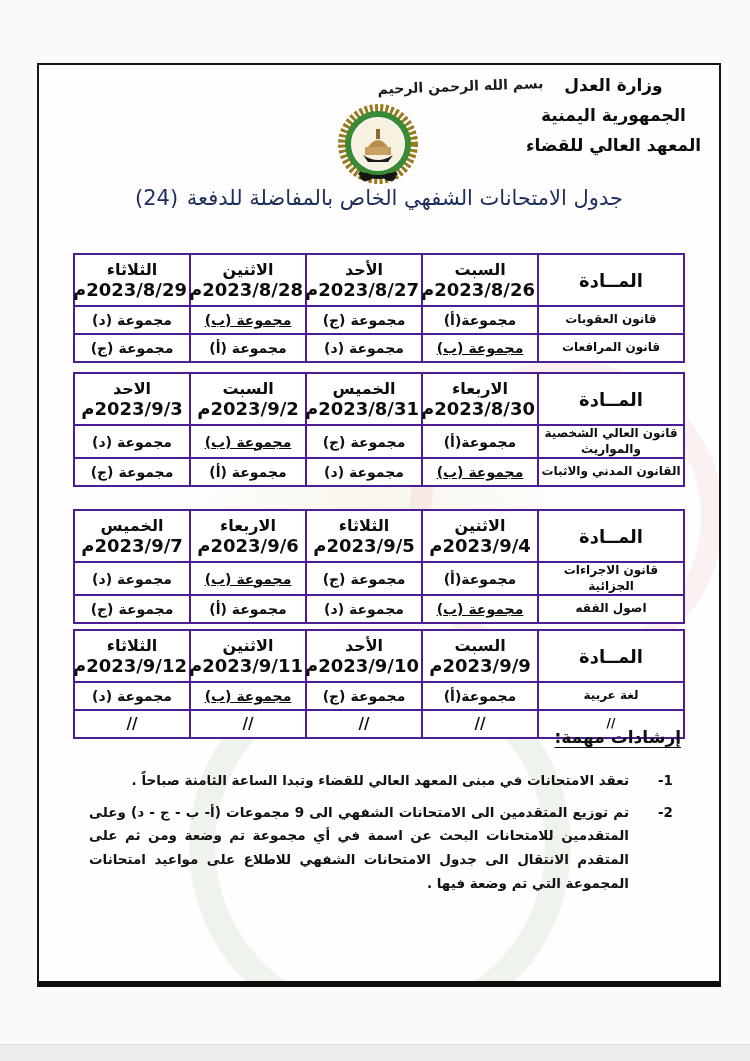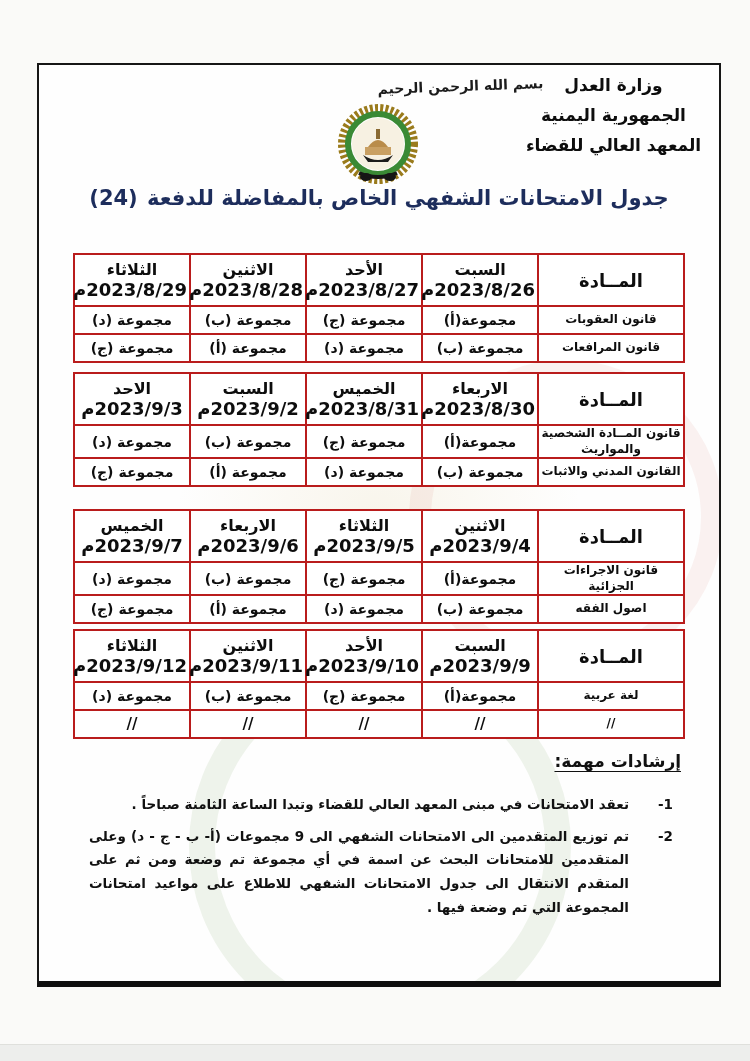--- a/index.html
+++ b/index.html
@@ -24,41 +24,41 @@
 
   .frame > .content{position:absolute;inset:0;z-index:1;}
 
   .gov-header{position:absolute;top:6px;right:8px;width:195px;text-align:center;
     font-weight:bold;font-size:17px;line-height:1.75;color:#0d0d0d;}
   .bismillah{position:absolute;top:13px;left:334px;width:175px;text-align:center;
     font-size:14px;font-weight:bold;color:#1c1c1c;transform:rotate(-2deg);}
   .emblem{position:absolute;top:38px;left:296px;width:86px;height:86px;}
 
   .doc-title{position:absolute;top:121px;left:0;width:100%;text-align:center;
-    font-size:21px;font-weight:bold;color:#1d2d5c;letter-spacing:-0.3px;}
+    font-size:21px;font-weight:normal;color:#1d2d5c;letter-spacing:-0.3px;}
   .doc-title .batch{color:#1d2d5c;padding-right:2px;}
 
   table.sched{position:absolute;right:34px;width:610px;border-collapse:collapse;
     direction:rtl;table-layout:fixed;background:transparent;}
   .t1{top:188px}.t2{top:307px}.t3{top:444px}.t4{top:564px}
-  table.sched td{border:2px solid #b91c1c;padding:0 2px;text-align:center;
+  table.sched td{border:2px solid #4c1d95;padding:0 2px;text-align:center;
     vertical-align:middle;background:#fff;color:#0d0d0d;}
   td.subj-h{font-size:18px;font-weight:bold;height:50px;}
   td.day-h{height:50px;}
   .day-h .dname{font-size:16px;font-weight:bold;line-height:1.2;padding-top:1px;}
   .day-h .ddate{font-size:18px;font-weight:bold;line-height:1.2;}
   td.subj{font-size:12px;font-weight:bold;text-align:right;padding:2px 6px;height:26px;line-height:1.3;}
   td.grp{font-size:14px;font-weight:bold;height:26px;}
   td[data-group="a"]{background:#d8bf92;}
-  td[data-group="b"]{background:#f4c9c3;}
+  td[data-group="b"]{background:#f4c9c3;text-decoration:underline;}
   td[data-group="c"]{background:#b4d8ec;border-radius:6px;}
   td[data-group="d"]{background:#a2c94e;}
   td[data-group="none"]{background:#fff;font-size:15px;}
 
-  .notes{position:absolute;top:686px;right:38px;left:44px;direction:rtl;}
+  .notes{position:absolute;top:662px;right:38px;left:44px;direction:rtl;}
   .notes-heading{font-weight:bold;font-size:17px;margin-bottom:22px;
     text-decoration:underline;text-underline-offset:4px;}
   .note{display:flex;gap:16px;margin-bottom:8px;font-weight:bold;
     font-size:13.5px;line-height:1.75;}
   .note-marker{min-width:28px;flex:0 0 auto;padding-right:8px;}
   .note-text{flex:1;text-align:justify;padding-left:6px;}
 </style>
 </head>
 <body>
 
@@ -163,21 +163,21 @@
         <td class="day-h">
               <div class="dname">السبت</div>
               <div class="ddate">2023/9/2م</div>
             </td>
         <td class="day-h">
               <div class="dname">الاحد</div>
               <div class="ddate">2023/9/3م</div>
             </td>
       </tr>
       <tr>
-        <td class="subj">قانون المــادة الشخصية والمواريث</td>
+        <td class="subj">قانون العالي الشخصية والمواريث</td>
         <td class="grp" data-group="a">مجموعة(أ)</td>
         <td class="grp" data-group="c">مجموعة (ج)</td>
         <td class="grp" data-group="b">مجموعة (ب)</td>
         <td class="grp" data-group="d">مجموعة (د)</td>
       </tr>
       <tr>
         <td class="subj">القانون المدني والاثبات</td>
         <td class="grp" data-group="b">مجموعة (ب)</td>
         <td class="grp" data-group="d">مجموعة (د)</td>
         <td class="grp" data-group="a">مجموعة (أ)</td>

